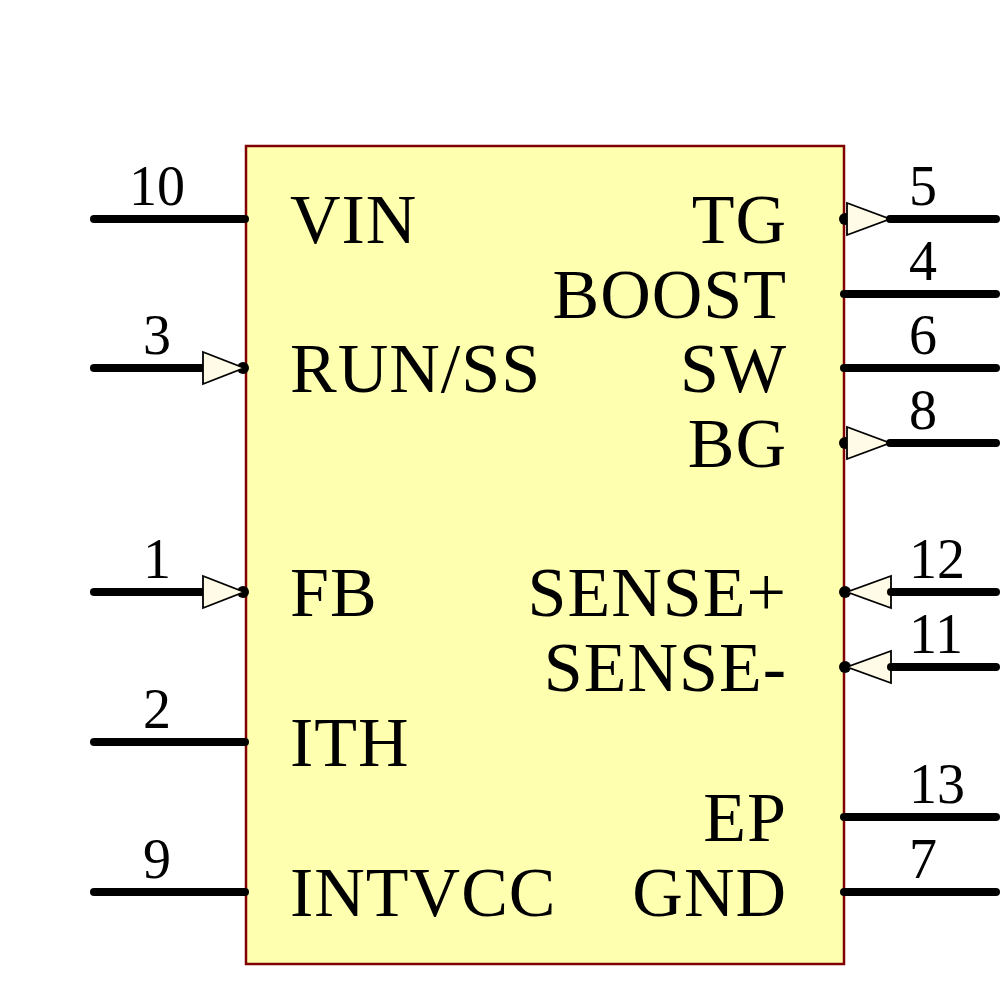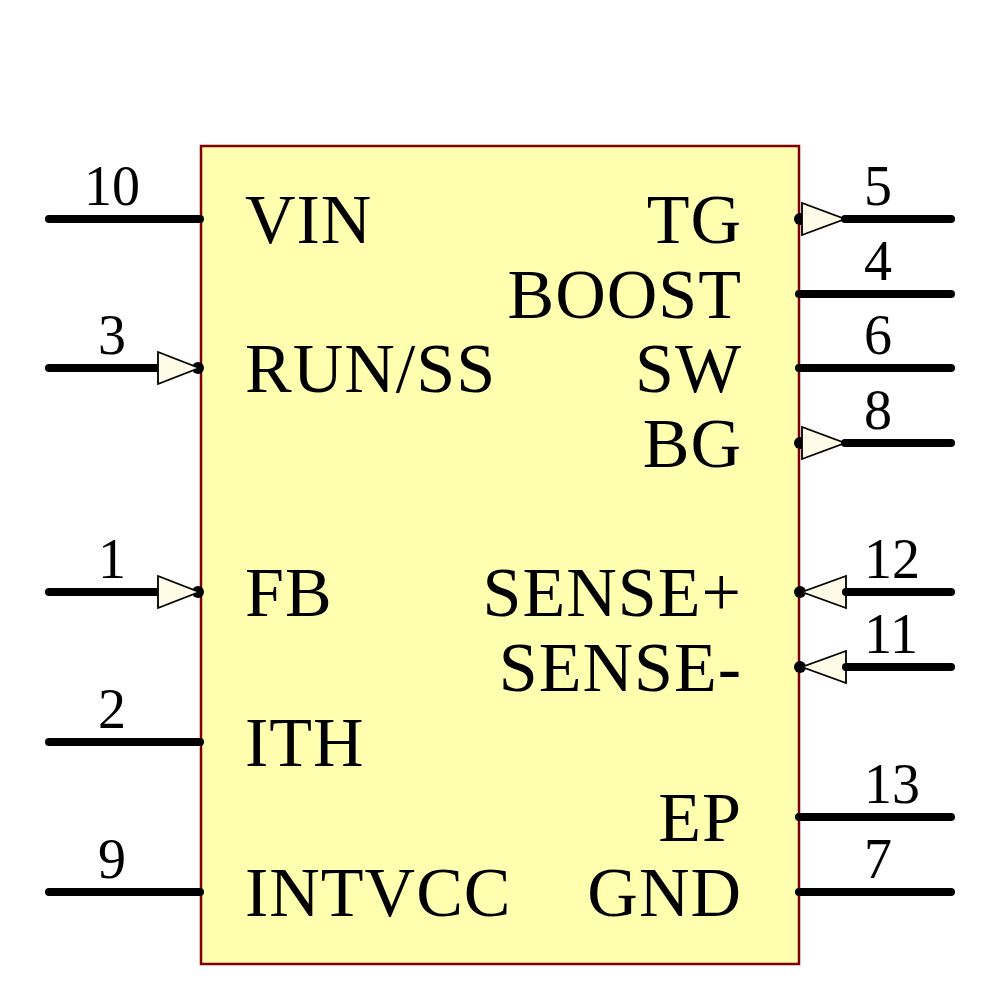--- a/index.html
+++ b/index.html
@@ -7,20 +7,21 @@
     padding: 0;
     background: #ffffff;
     width: 1000px;
     height: 1000px;
     overflow: hidden;
   }
   .canvas {
     width: 851px;
     height: 1000px;
     position: relative;
+    margin-left: 45px;
   }
   svg { display: block; }
   .pinline {
     stroke: #000000;
     stroke-width: 8;
     stroke-linecap: round;
   }
   .arrow {
     stroke: #000000;
     stroke-width: 1.8;

